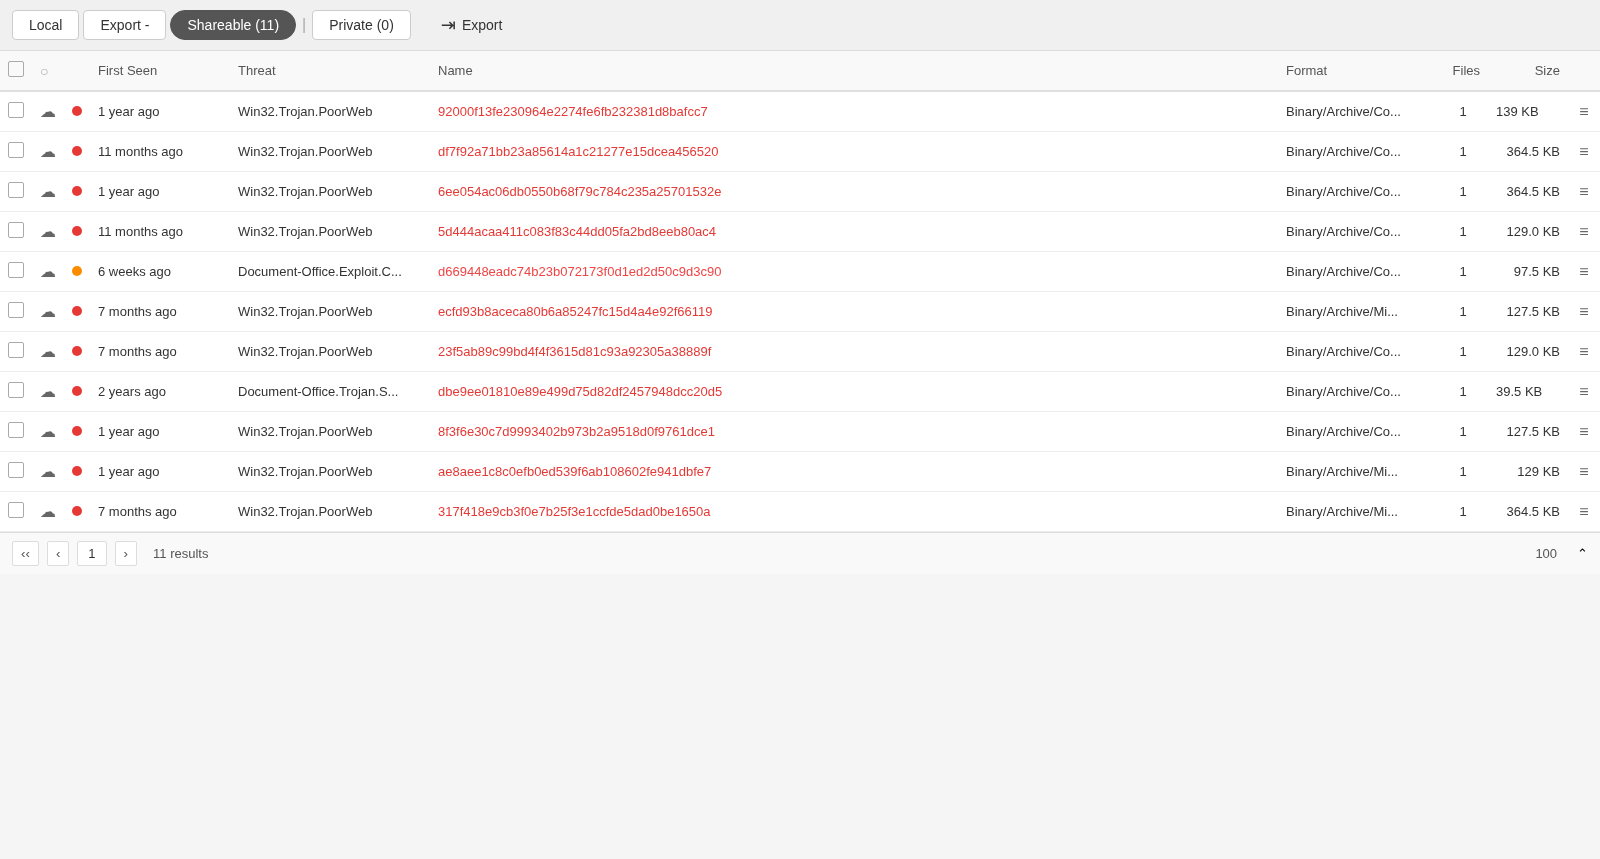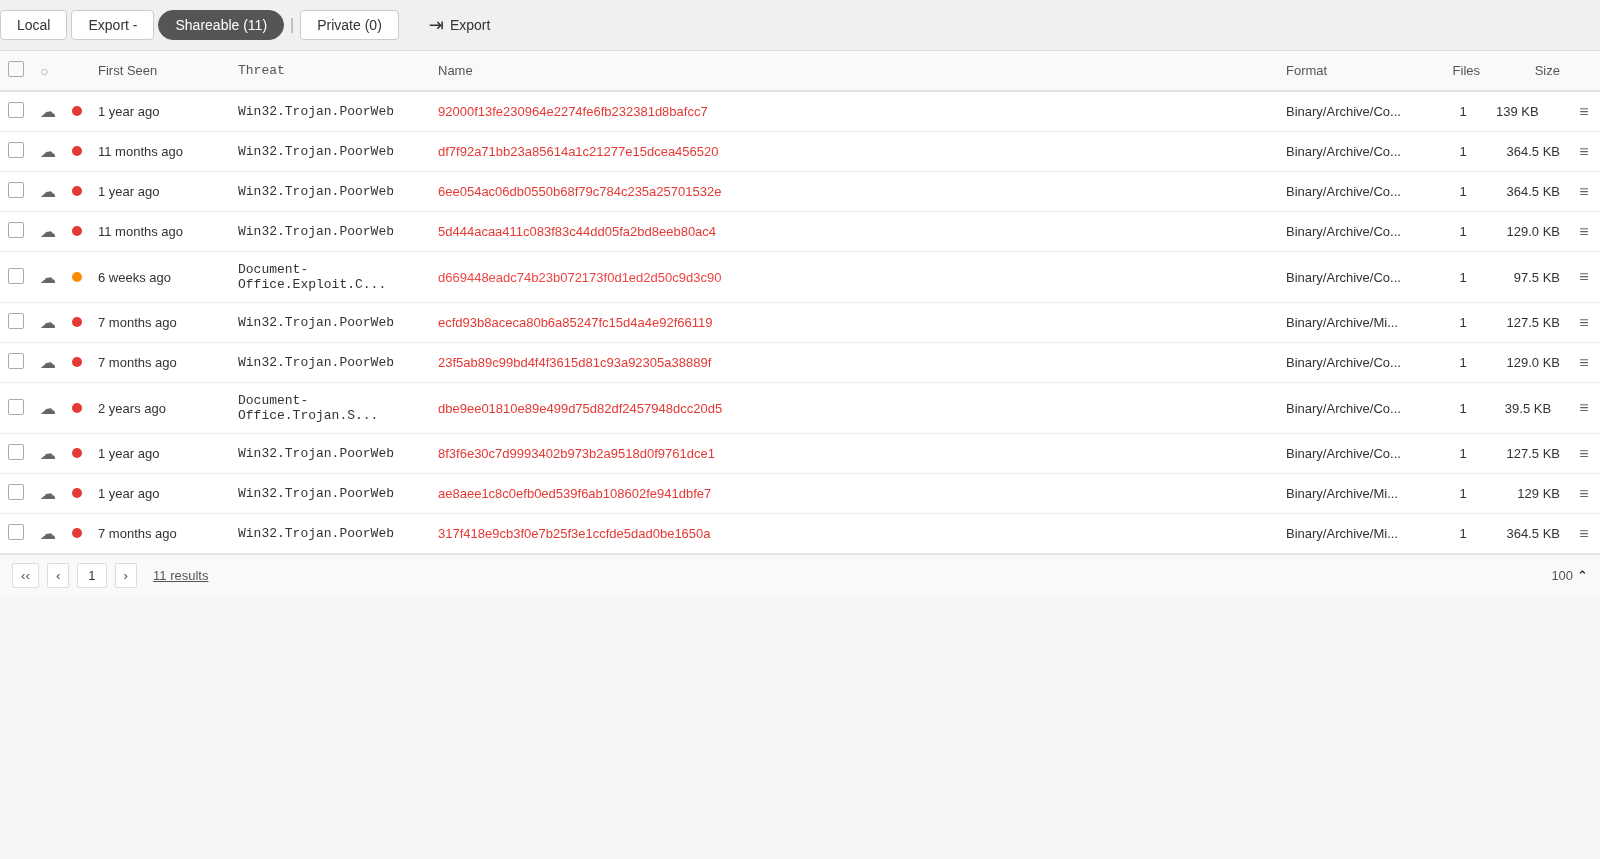--- a/index.html
+++ b/index.html
@@ -6,21 +6,21 @@
     body {
       font-family: -apple-system, BlinkMacSystemFont, 'Segoe UI', Arial, sans-serif;
       font-size: 14px;
       background: #f5f5f5;
       color: #333;
     }
 
     .toolbar {
       display: flex;
       align-items: center;
-      padding: 8px 0;
+      padding: 8px 12px;
       background: #f0f0f0;
       border-bottom: 1px solid #ddd;
       gap: 4px;
     }
 
     .tab-btn {
       padding: 6px 16px;
       border: 1px solid #ccc;
       border-radius: 4px;
       background: #fff;
@@ -84,21 +84,21 @@
     tbody td {
       padding: 10px 8px;
       vertical-align: middle;
       font-size: 13px;
     }
 
     .col-check { width: 32px; }
     .col-cloud { width: 32px; }
     .col-dot   { width: 24px; }
     .col-first { width: 140px; }
-    .col-threat { width: 200px; font-family: Liberation Mono, monospace; }
+    .col-threat { width: 200px; }
     .col-name  { }
     .col-format { width: 160px; }
     .col-files { width: 50px; text-align: right; }
     .col-size  { width: 80px; text-align: right; }
     .col-menu  { width: 32px; text-align: center; }
 
     .check-box {
       width: 16px; height: 16px;
       border: 1px solid #aaa;
       border-radius: 2px;
@@ -164,28 +164,27 @@
       background: #fff;
       border: 1px solid #ddd;
       border-radius: 2px;
       font-size: 13px;
     }
 
     .results-count {
       font-size: 13px;
       color: #555;
       margin-left: 8px;
-      text-decoration: underline;
     }
 
     .per-page {
       margin-left: auto;
       display: flex;
       align-items: flex-end;
-      gap: 4px;
+      gap: 20px;
       font-size: 13px;
       color: #555;
     }
 
     .per-page-btn {
       background: none;
       border: none;
       cursor: pointer;
       font-size: 13px;
     }
@@ -403,21 +402,21 @@
       <td class="col-dot">
         <span class="dot-red"></span>
       </td>
       <td class="col-first">2 years ago</td>
       <td class="col-threat">Document-Office.Trojan.S...</td>
       <td class="col-name">
         <a href="#" class="name-link-red">dbe9ee01810e89e499d75d82df2457948dcc20d5</a>
       </td>
       <td class="col-format">Binary/Archive/Co...</td>
       <td class="col-files" style="text-align:center;">1</td>
-      <td class="col-size" style="text-align:center;">39.5 KB</td>
+      <td class="col-size" style="text-align:left;">39.5 KB</td>
       <td class="col-menu">
         <span class="menu-icon">≡</span>
       </td>
     </tr>
         <tr>
       <td class="col-check">
         <span class="check-box"></span>
       </td>
       <td class="col-cloud">
         <span class="cloud-icon">☁</span>

